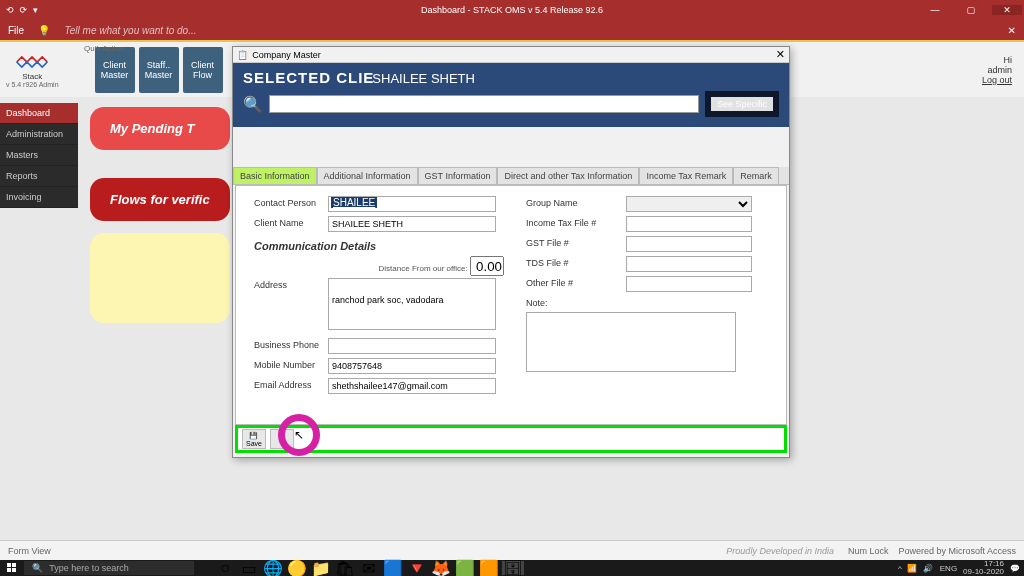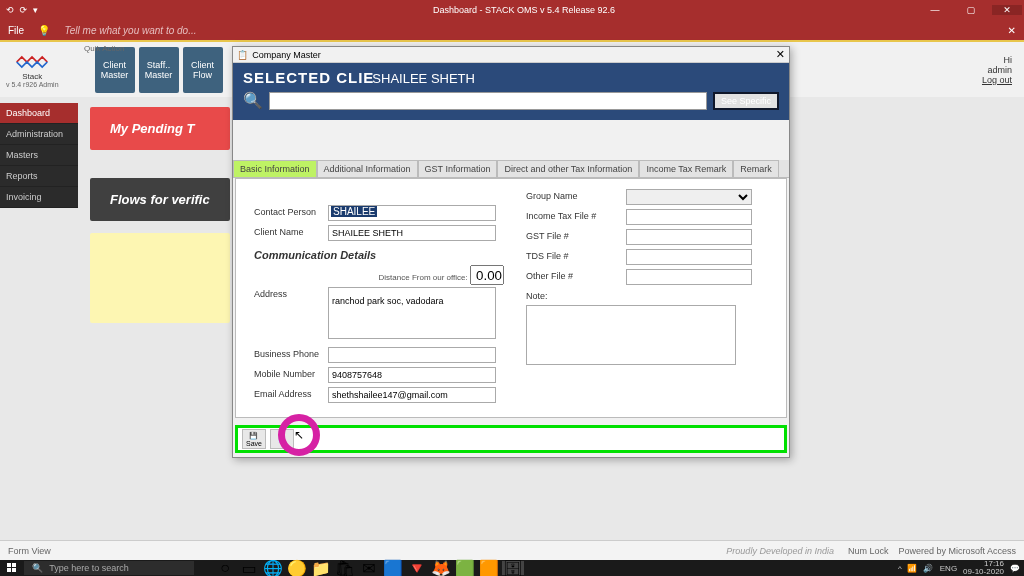--- a/index.html
+++ b/index.html
@@ -1,21 +1,21 @@
 <!DOCTYPE html>
 <html><head>
 <meta charset="utf-8">
 <style>
 * { margin:0; padding:0; box-sizing:border-box; font-family:"Segoe UI",Tahoma,sans-serif; }
 body { width:1024px; height:576px; overflow:hidden; background:#e8e8e8; position:relative; }
 
 
 .titlebar { background:#a62e2d; height:20px; display:flex; align-items:center; color:#fff; font-size:9px; position:relative; }
 .titlebar .left { display:flex; gap:6px; padding-left:6px; }
-.titlebar .center { position:absolute; left:50%; transform:translateX(-50%);margin-left:12px; }
+.titlebar .center { position:absolute; left:50%; transform:translateX(-50%); }
 .titlebar .right { position:absolute; right:2px; display:flex; gap:6px; }
 .titlebar .btn { width:30px; text-align:center; cursor:pointer; }
 .titlebar .close { background:#8a2524; }
 
 
 .ribbonbar { background:#a62e2d; height:20px; display:flex; align-items:center; color:#fff; font-size:10px; padding:0 8px; gap:14px; }
 .ribbonbar .tellme { color:#e6bfc0; font-style:italic; }
 
 
 .warnband { height:2px; background:#e8c64c; }
@@ -31,23 +31,23 @@
 .userarea { margin-left:auto; text-align:right; font-size:9px; color:#333; padding-right:6px; }
 .userarea .logout { text-decoration:underline; cursor:pointer; }
 
 
 .leftnav { position:absolute; left:0; top:103px; width:89px; background:#2b2b2b; }
 .leftnav .item { color:#ccc; font-size:9px; padding:5px 6px; cursor:pointer; border-bottom:1px solid #222; }
 .leftnav .item.active { background:#a62e2d; color:#fff; }
 
 
 .main { position:absolute; left:78px; top:97px; right:0; bottom:36px; background:#e8e8e8; padding:10px 12px; }
-.card { border-radius:2px; padding:14px 20px; color:#fff; font-size:13px; font-style:italic; font-weight:bold; margin-bottom:12px; width:140px; }
+.card { border-radius:14px; padding:14px 20px; color:#fff; font-size:13px; font-style:italic; font-weight:bold; margin-bottom:12px; width:140px; }
 .card.red { background:#e84a4a; }
-.card.blue { background:#404040;margin-top:28px; }
+.card.blue { background:#b91c1c;margin-top:28px; }
 .card.yellow { background:#fdf6b2; height:90px; }
 
 
 .status { position:absolute; left:0; right:0; bottom:16px; height:20px; background:#f3f3f3; border-top:1px solid #ccc; font-size:9px; color:#666; display:flex; align-items:center; padding:0 8px; }
 .status .mid { margin-left:auto; color:#999; font-style:italic; }
 
 
 .taskbar { position:absolute; left:0; right:0; bottom:0; height:16px; background:#1a1a1a; display:flex; align-items:center; }
 .taskbar .start { width:24px; height:16px; display:flex; align-items:center; justify-content:center; }
 .taskbar .search { background:#2d2d2d; color:#aaa; font-size:9px; padding:2px 8px; width:170px; height:14px; display:flex; align-items:center; gap:6px; }
@@ -57,41 +57,41 @@
 
 
 .dialog { position:absolute; left:232px; top:46px; width:558px; height:412px; background:#f1f1f1; border:1px solid #888; box-shadow:2px 2px 8px rgba(0,0,0,.3); }
 .dlg-title { height:16px; background:#f1f1f1; display:flex; align-items:center; font-size:9px; padding:0 4px; border-bottom:1px solid #ccc; }
 .dlg-title .x { margin-left:auto; cursor:pointer; font-size:11px; }
 .dlg-header { background:#2b4a7a; color:#fff; padding:6px 10px 10px; }
 .dlg-header .selclient { font-size:15px; font-weight:bold; letter-spacing:1px; }
 .dlg-header .selname { display:inline; font-size:13px; margin-left:-2px; }
 .dlg-search { display:flex; align-items:center; gap:6px; margin-top:4px; }
 .dlg-search input { flex:1; height:18px; border:1px solid #999; font-size:10px; padding:0 4px; }
-.dlg-search .seebtn { background:#e1e1e1; border:2px solid #0f172a; font-size:9px; padding:2px 6px; cursor:pointer; }
+.dlg-search .seebtn { background:#e1e1e1; border:6px solid #0f172a; font-size:9px; padding:2px 6px; cursor:pointer; }
 .dlg-tabbar { display:flex; background:#e3e3e3; border-bottom:1px solid #bbb; margin-top:40px; }
 .dlg-tab { font-size:9px; padding:3px 6px; border:1px solid #bbb; border-bottom:none; background:#e3e3e3; cursor:pointer; color:#444; }
 .dlg-tab.active { background:#bef264; }
 .dlg-body { background:#fff; padding:10px 18px; height:240px; position:relative; font-size:10px; color:#333; border:1px solid #bbb; margin:0 2px; }
 .row { display:flex; align-items:flex-start; margin-bottom:4px; }
 .row .lbl { width:74px; font-size:9px; padding-top:2px; }
 .row input, .row .sel { height:16px; border:1px solid #aaa; font-size:9px; padding:0 3px; }
-.leftcol { position:absolute; left:18px; top:10px; width:250px;margin-top:16px; }
+.leftcol { position:absolute; left:18px; top:10px; width:250px; }
 .rightcol { position:absolute; left:290px; top:10px; width:240px; }
 .commhdr { font-weight:bold; font-style:italic; font-size:11px; margin:8px 0 4px; }
-.addr { width:168px; height:52px; border:1px solid #aaa; font-size:9px; padding:8px 3px; font-family:inherit; resize:none; }
+.addr { width:168px; height:52px; border:1px solid #aaa; font-size:9px; padding:16px 3px; font-family:inherit; resize:none; }
 .note { width:210px; height:60px; border:1px solid #aaa; }
 .dist { font-size:8px; color:#555; text-align:right; margin-bottom:2px; }
 .dist input { width:34px; height:20px; text-align:right; }
 
 .dlg-footer { position:absolute; left:2px; right:2px; bottom:4px; height:28px; border:3px solid #00e000; background:#fff; display:flex; align-items:center; padding:0 4px; gap:4px; }
 .ftbtn { width:24px; height:20px; background:#e8e8e8; border:1px solid #bbb; font-size:7px; display:flex; flex-direction:column; align-items:center; justify-content:center; cursor:pointer; }
 .highlight-circle { position:absolute; left:278px; top:414px; width:42px; height:42px; border:7px solid #d621a4; border-radius:50%; pointer-events:none; z-index:100; }
 .cursor { position:absolute; left:294px; top:428px; z-index:101; font-size:12px; color:#000; pointer-events:none; }
-.hlval { background:#1a3b6e; color:#fff; padding:0 2px; }
+.hlval { background:#1a3b6e; color:#fff; padding:0 2px;text-decoration:underline; }
 </style>
 </head>
 <body>
 
 <div class="titlebar">
   <div class="left">
     <span>⟲</span>
     <span>⟳</span>
     <span>▾</span>
   </div>

